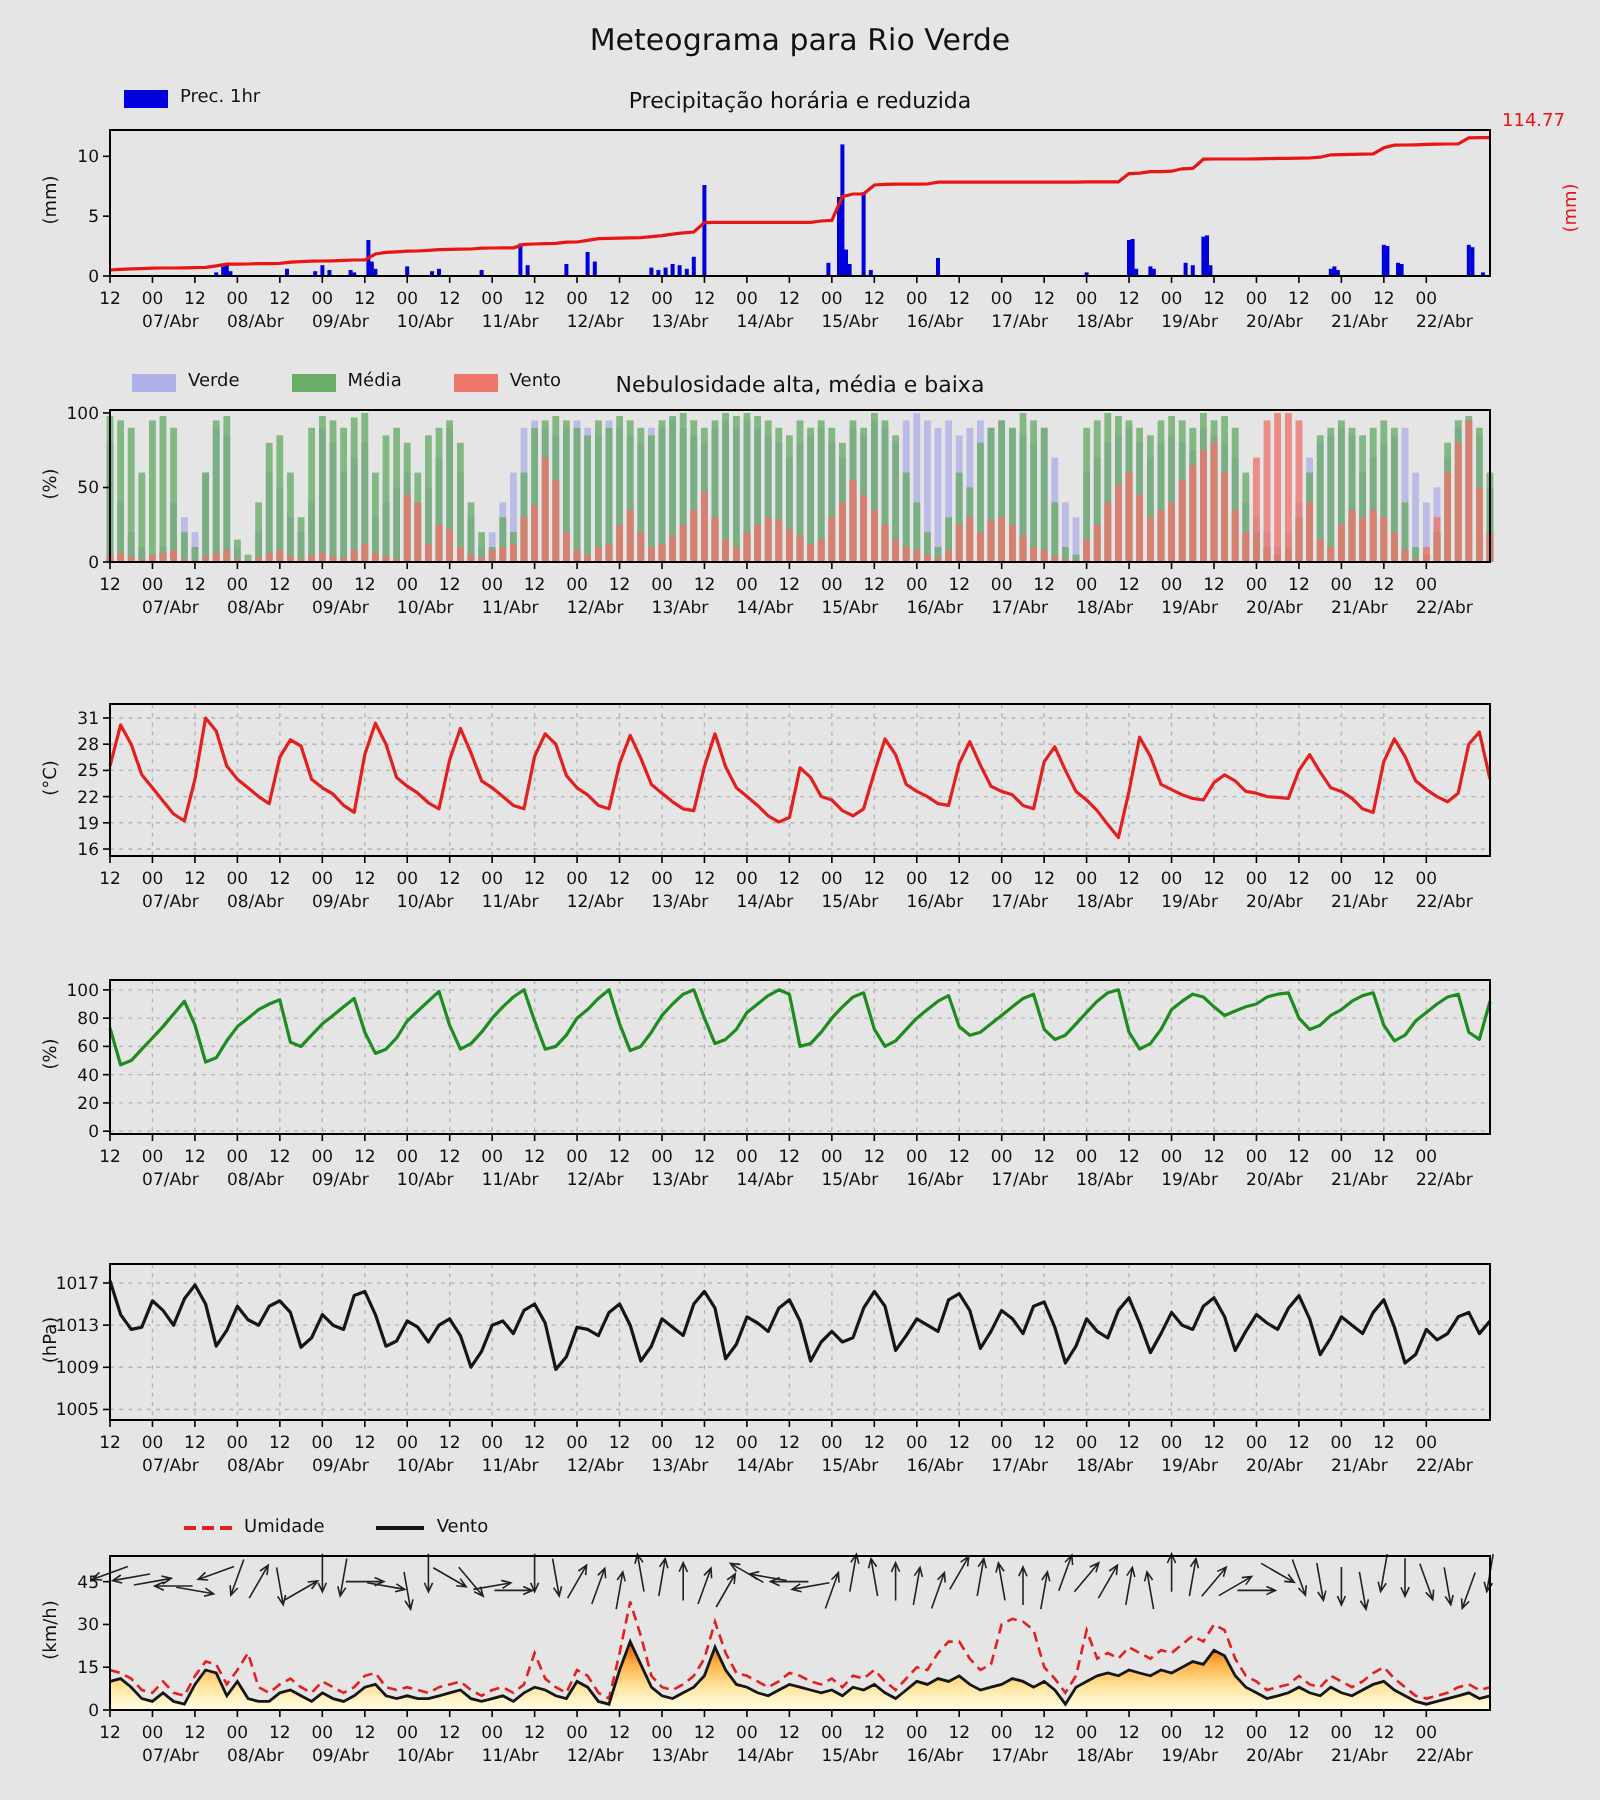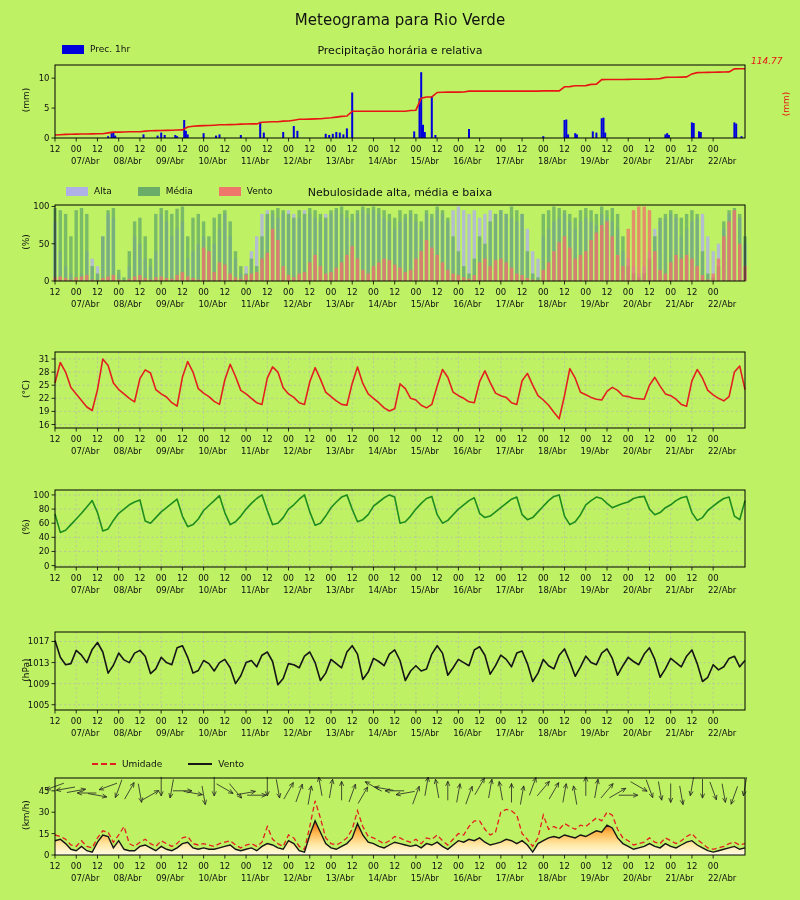--- a/index.html
+++ b/index.html
@@ -1,38 +1,38 @@
 <!DOCTYPE html>
 <html><head>
 <meta charset="utf-8">
 <style>
   html,body{margin:0;padding:0;background:#fff;}
-  #fig{position:relative;width:800px;height:900px;background:#bef264;overflow:hidden;
+  #fig{position:relative;width:800px;height:900px;background:#e5e5e5;overflow:hidden;
        font-family:"DejaVu Sans",sans-serif;color:#111;}
   .figtitle{position:absolute;top:11px;left:0;width:800px;text-align:center;font-size:15px;}
   .ptitle{position:absolute;left:55px;width:690px;text-align:center;font-size:11px;}
   .ylab{position:absolute;left:4px;width:44px;text-align:center;font-size:9px;
         transform:rotate(-90deg);transform-origin:center;}
   .ylab-r{left:764px;color:#e81515;}
-  .ann{position:absolute;left:751px;top:56px;font-size:9px;color:#e81515;font-style:italic;}
+  .ann{position:absolute;left:751px;top:56px;font-size:9px;color:#e81515;}
   svg{position:absolute;left:0;}
   svg text{font-family:"DejaVu Sans",sans-serif;font-size:8.5px;fill:#111;}
   .legend{position:absolute;display:flex;align-items:center;font-size:9px;}
   .li{display:flex;align-items:center;margin-right:26px;}
   .sw{display:inline-block;width:22px;height:9px;margin-right:6px;background:#999;}
   .swl{display:inline-block;width:24px;height:0;border-top:2px solid #000;margin-right:6px;}
   .dashed{border-top-style:dashed;}
 </style>
 </head>
 <body>
 
 <div id="fig">
   <div class="figtitle">Meteograma para Rio Verde</div>
 
-  <div class="ptitle" style="top:44px">Precipitação horária e relativa</div>
+  <div class="ptitle" style="top:44px">Precipitação horária e reduzida</div>
   <div class="legend" style="left:62px;top:44px">
     <span class="li">
       <span class="sw" style="background: rgb(0, 0, 221);"></span>
       <span>Prec. 1hr</span>
     </span>
   </div>
   <div class="ylab" style="top:95px">(mm)</div>
   <div class="ylab ylab-r" style="top:99px">(mm)</div>
   <div class="ann">114.77</div>
   <svg id="s0" style="top:58px" width="800" height="106">
@@ -182,21 +182,21 @@
       <text x="594.7692307692307" y="105.5" text-anchor="middle">19/Abr</text>
       <text x="637.2307692307693" y="105.5" text-anchor="middle">20/Abr</text>
       <text x="679.6923076923077" y="105.5" text-anchor="middle">21/Abr</text>
       <text x="722.1538461538462" y="105.5" text-anchor="middle">22/Abr</text>
     </svg>
 
   <div class="ptitle" style="top:186px">Nebulosidade alta, média e baixa</div>
   <div class="legend" style="left:66px;top:186px">
     <span class="li">
       <span class="sw" style="background: rgb(176, 176, 232);"></span>
-      <span>Alta</span>
+      <span>Verde</span>
     </span>
     <span class="li">
       <span class="sw" style="background: rgb(105, 173, 105);"></span>
       <span>Média</span>
     </span>
     <span class="li">
       <span class="sw" style="background: rgb(238, 118, 107);"></span>
       <span>Vento</span>
     </span>
   </div>

